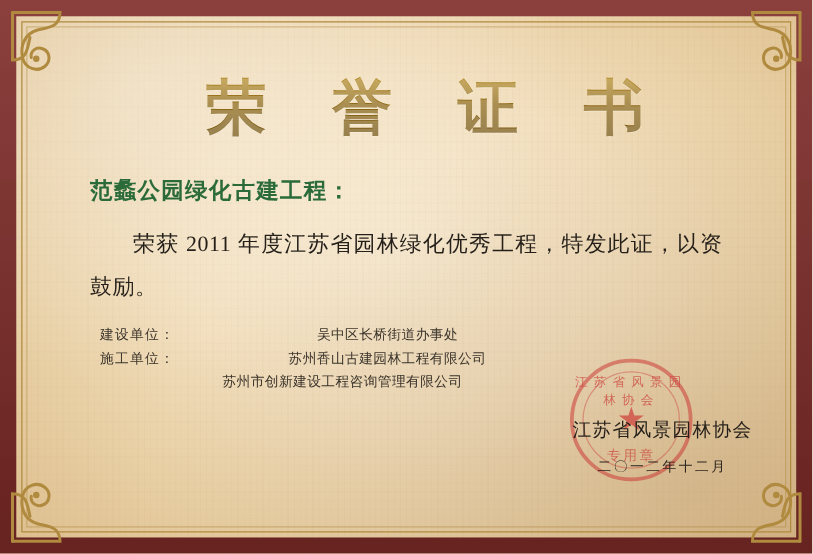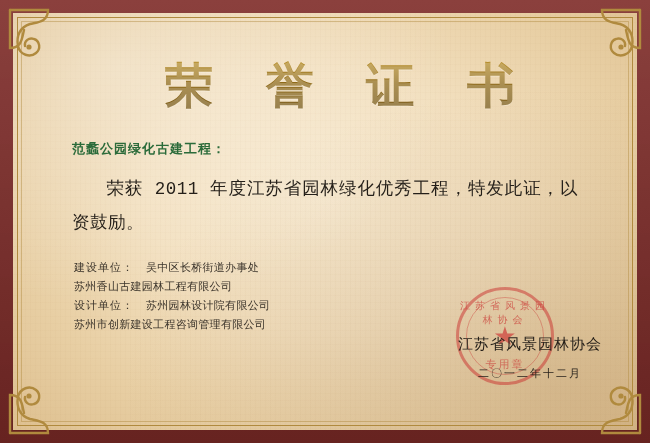--- a/index.html
+++ b/index.html
@@ -123,42 +123,43 @@
   
   .body-block {
     position: absolute;
     left: 72px;
     top: 140px;
     width: 506px;
     color: #2f2a22;
   }
   .project-line {
     font-family: "DejaVu Serif", serif;
-    font-size: 13px;
+    font-size: 18px;
     font-weight: bold;
     color: #2b6b3a;
     letter-spacing: 1px;
     margin-bottom: 14px;
   }
   .para {
-    font-family: Liberation Mono, monospace;
+    font-family: Liberation Serif, serif;
     font-size: 17.5px;
     line-height: 34px;
     color: #241f19;
     text-align: justify;
     letter-spacing: 0.5px;
   }
   .para .indent { display: inline-block; width: 34px; }
 
   
   .units {
     position: absolute;
     left: 74px;
     top: 258px;
     width: 400px;
+    text-align: center;
   }
   .unit-row {
     display: flex;
     align-items: baseline;
     font-family: "DejaVu Serif", serif;
     font-size: 11px;
     line-height: 19px;
     color: #3a332a;
     letter-spacing: 0.3px;
   }
@@ -283,25 +284,22 @@
     <div class="project-line">范蠡公园绿化古建工程：</div>
     <div class="para"><span class="indent"></span><span>荣获 2011 年度江苏省园林绿化优秀工程，特发此证，以资鼓励。</span></div>
   </div>
 
   <div class="units">
     <div class="unit-row">
       <span class="unit-label">建设单位：</span>
       <span class="unit-value">吴中区长桥街道办事处</span>
     </div>
     <div class="unit-row">
+      <span class="unit-label">施工单位：</span>
       <span class="unit-value">苏州香山古建园林工程有限公司</span>
-    </div>
-    <div class="unit-row">
-      <span class="unit-label">设计单位：</span>
-      <span class="unit-value">苏州园林设计院有限公司</span>
     </div>
     <div class="unit-row">
       <span class="unit-value">苏州市创新建设工程咨询管理有限公司</span>
     </div>
   </div>
 
   <div class="seal">
     <div class="seal-inner"></div>
     <div class="seal-text-top">江苏省风景园林协会</div>
     <div class="seal-star">★</div>

